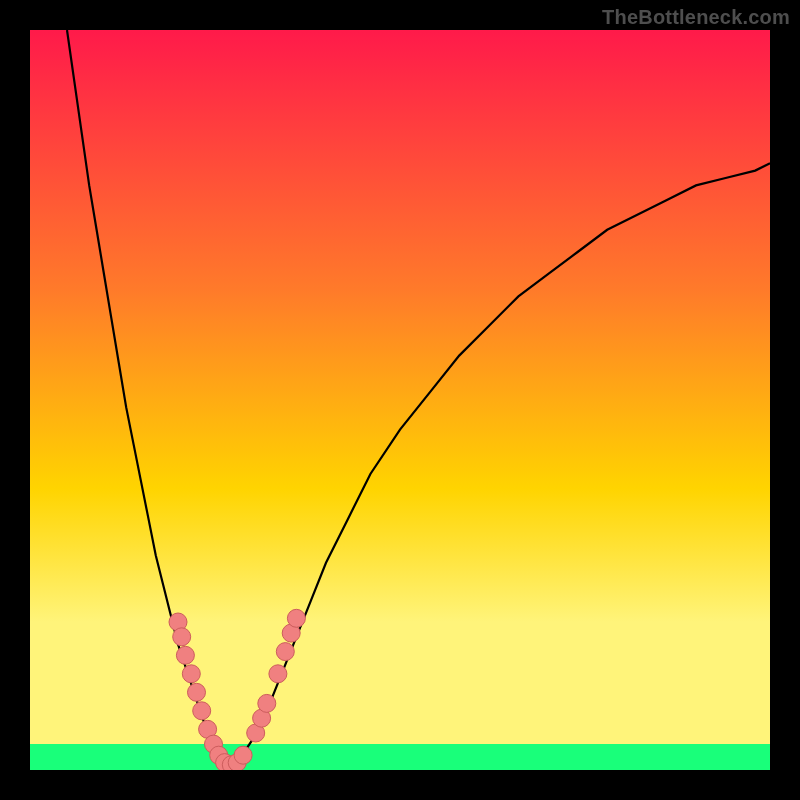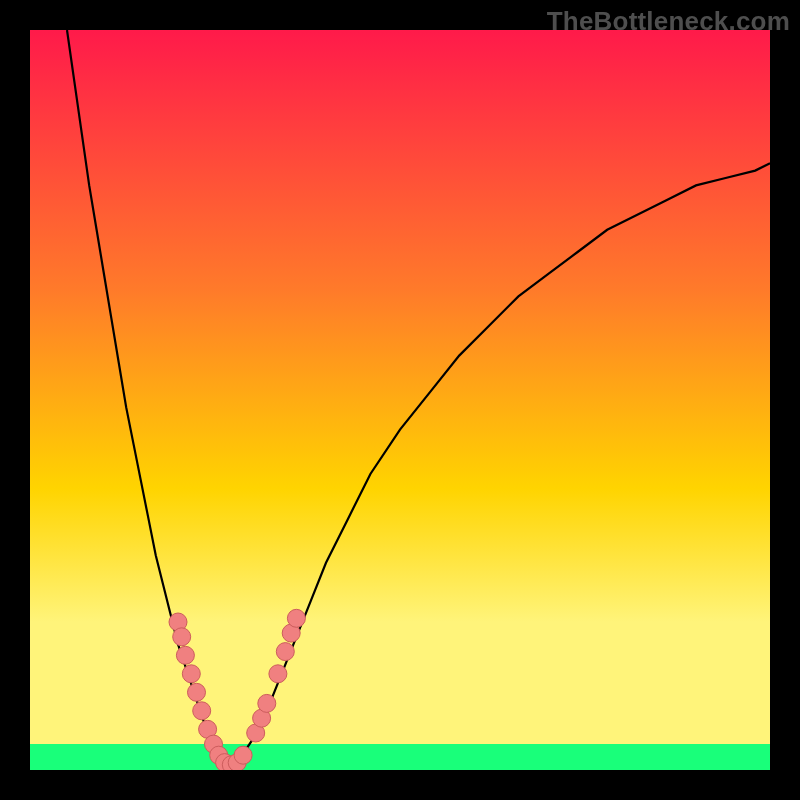--- a/index.html
+++ b/index.html
@@ -21,21 +21,21 @@
     left: 30px;
     top: 30px;
     width: 740px;
     height: 740px;
   }
   .watermark {
     position: absolute;
     top: 6px;
     right: 10px;
     font-family: Arial, Helvetica, sans-serif;
-    font-size: 26px;
+    font-size: 20px;
     font-weight: 600;
     color: #4e4e4e;
     letter-spacing: 0.2px;
     user-select: none;
   }
   svg { display: block; }
 </style>
 </head>
 <body>
 

